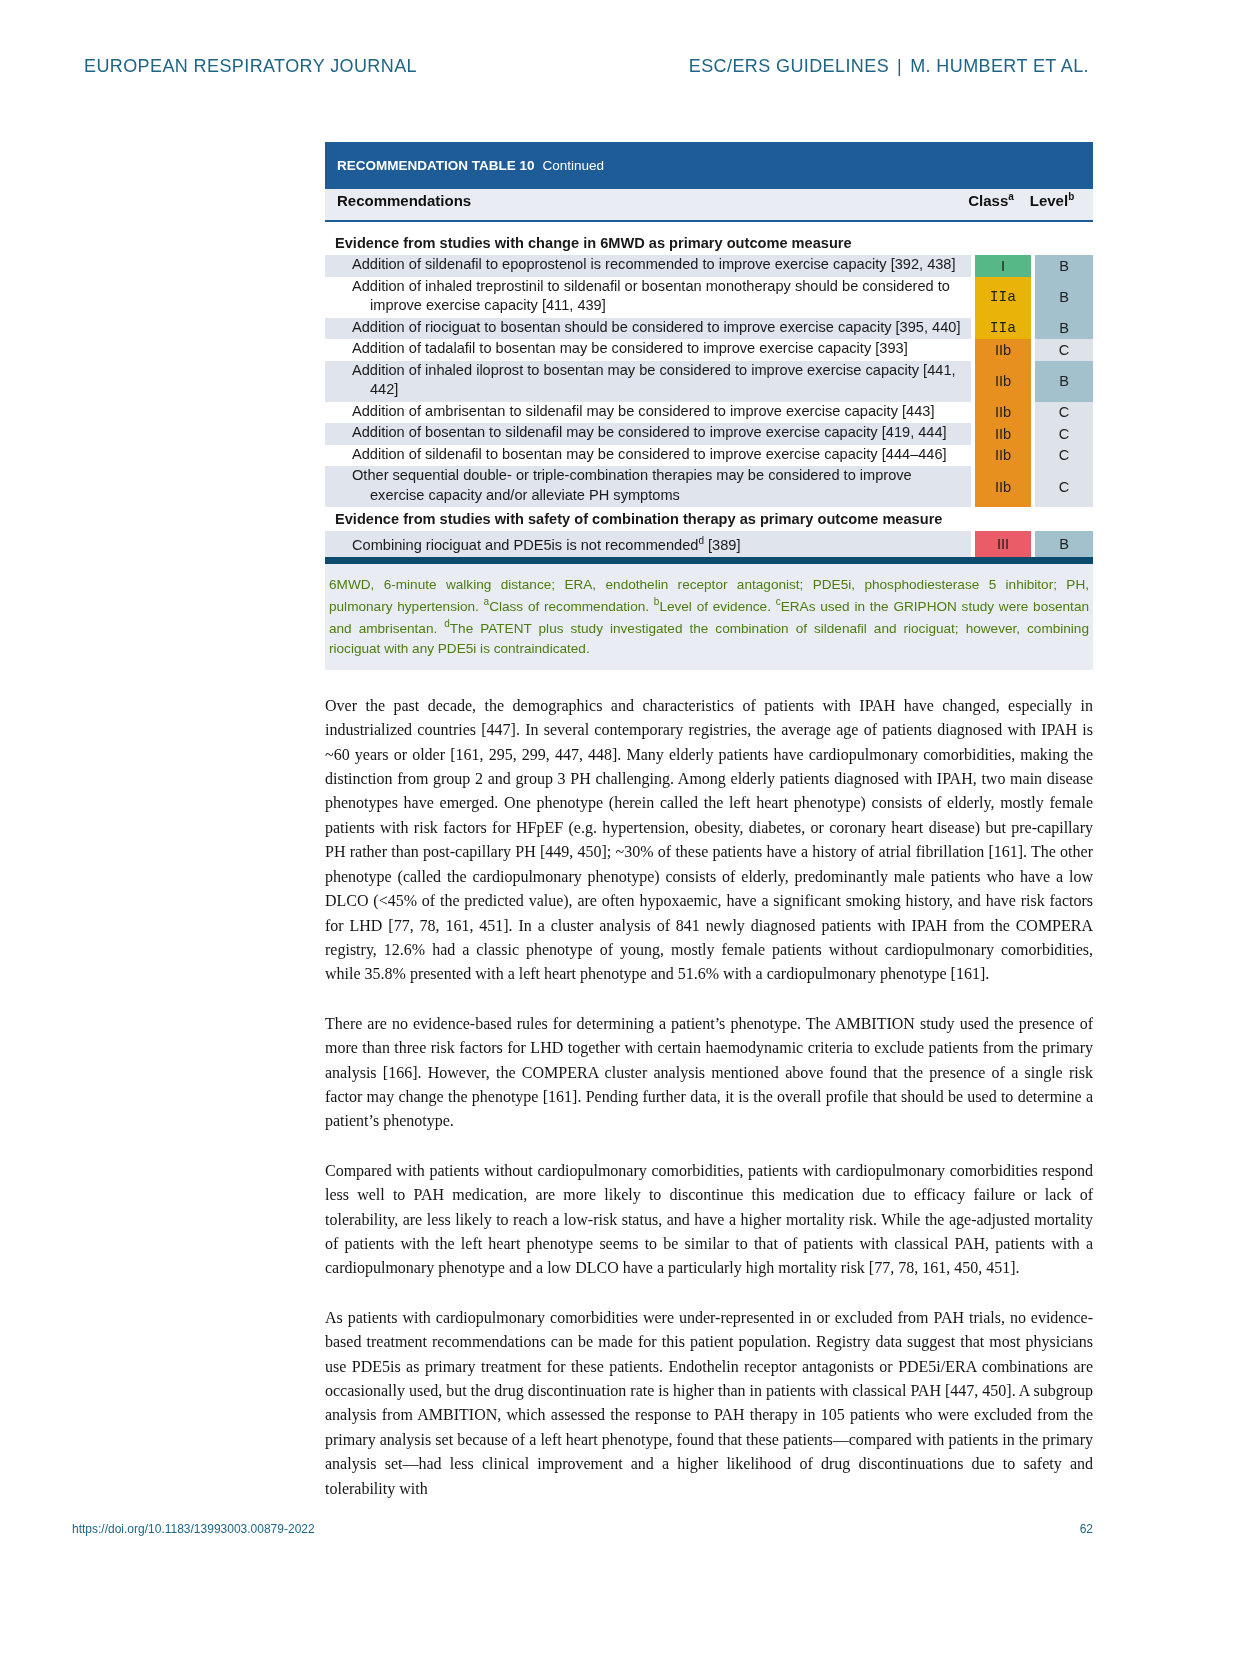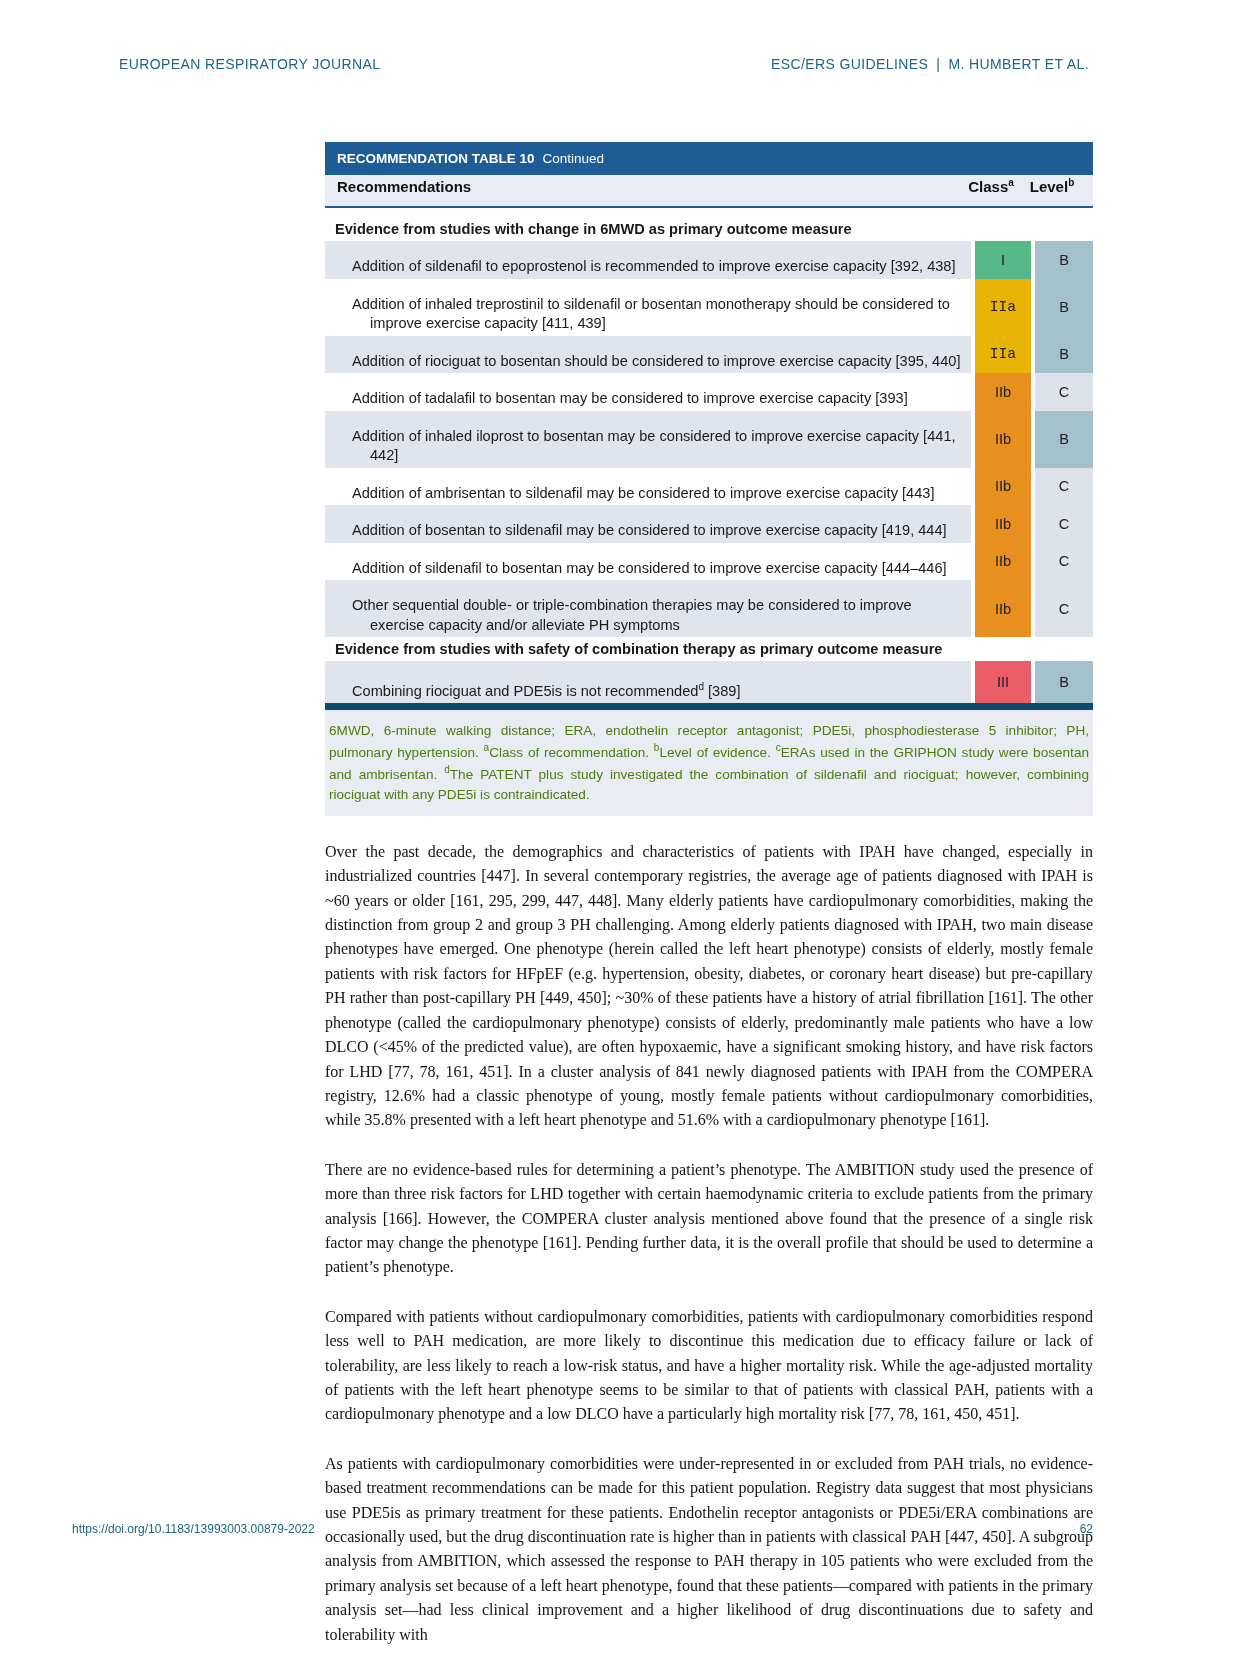--- a/index.html
+++ b/index.html
@@ -1,42 +1,42 @@
 <!DOCTYPE html>
 <html><head>
 <meta charset="utf-8">
 <style>
   html,body{margin:0;padding:0;background:#ffffff;}
   .page{position:relative;width:1241px;height:1654px;background:#ffffff;
         font-family:"Liberation Sans",sans-serif;color:#1a1a1a;overflow:hidden;}
 
   
   .runhead{position:absolute;top:56px;left:84px;right:148px;display:flex;
-           justify-content:space-between;color:#1e6585;font-size:14px;letter-spacing:.4px;margin-left:35px;}
+           justify-content:space-between;color:#1e6585;font-size:18px;letter-spacing:.4px;}
   .runhead .right span{padding:0 4px;}
   .runfoot{position:absolute;top:1522px;left:72px;right:148px;display:flex;
            justify-content:space-between;color:#1e6585;font-size:12px;}
 
   
   .content{position:absolute;left:325px;top:142px;width:768px;}
 
   
-  .tbl-title{background:#1d5c96;color:#ffffff;padding:9px 12px;font-size:13.5px;}
+  .tbl-title{background:#1d5c96;color:#ffffff;padding:16px 12px;font-size:13.5px;}
   .tbl-title b{margin-right:8px;}
   .tbl-head{background:#e9edf3;display:flex;align-items:center;padding:2px 12px 11px 12px;
             border-bottom:2px solid #1d5c96;font-weight:bold;font-size:15px;color:#111;}
   .tbl-head .hrec{flex:1;}
   .tbl-head .hclass{width:56px;text-align:center;margin-left:4px;}
   .tbl-head .hlevel{width:58px;text-align:center;margin-left:4px;}
   sup{font-size:10px;}
 
   .tbl-body{padding-top:9px;border-bottom:7px solid #0c4a6e;padding-bottom:0;}
   .tsection{font-weight:bold;font-size:14.6px;padding:3px 0 3px 10px;line-height:18px;}
   .trow{display:flex;align-items:stretch;font-size:14.6px;}
-  .trow .tcell{flex:1;padding:16px 6px 2px 45px;text-indent:-18px;line-height:19.5px;}
+  .trow .tcell{flex:1;padding:0 6px 2px 45px;text-indent:-18px;line-height:19.5px;}
   .trow.shade .tcell{background:#dfe4ed;}
   .ccell,.lcell{width:56px;margin-left:4px;display:flex;align-items:center;
                 justify-content:center;color:#222;}
   .lcell{width:58px;}
   .c-I{background:#56b787;}
   .c-IIa{background:#eab308;font-family:Liberation Mono, monospace;}
   .c-IIb{background:#e8901f;}
   .c-III{background:#ea5d68;}
   .l-B{background:#a2c1cd;}
   .l-C{background:#dde3e9;}

